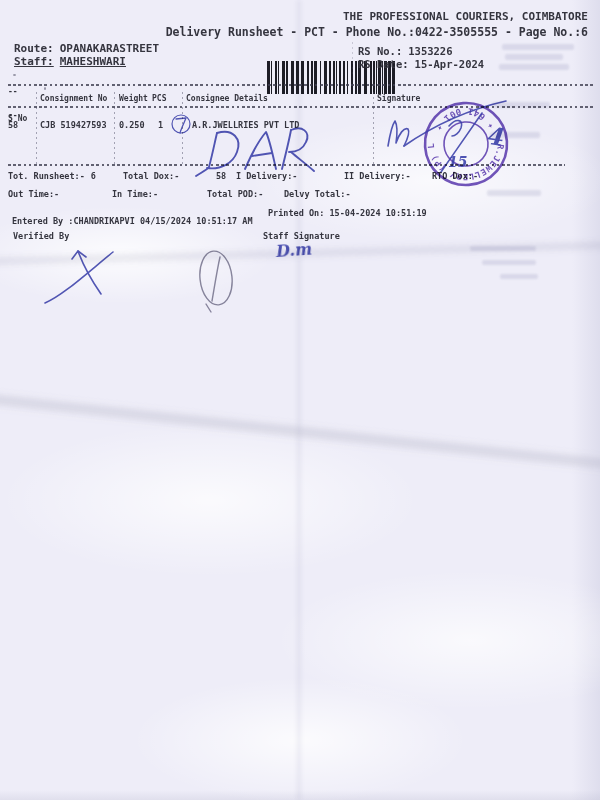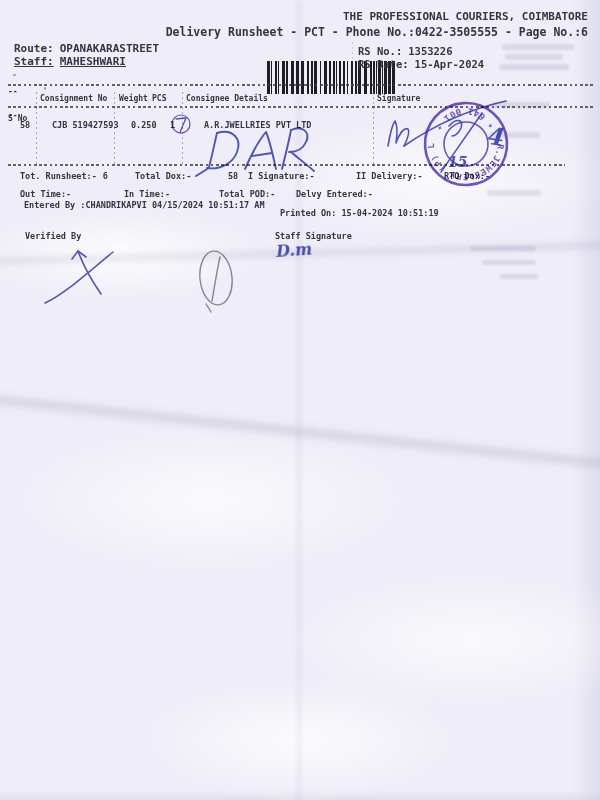--- a/index.html
+++ b/index.html
@@ -25,21 +25,21 @@
   .crease-diag{position:absolute;left:-40px;top:428px;width:700px;height:9px;
     background:linear-gradient(180deg, rgba(255,255,255,.4), rgba(128,128,158,.5) 55%, rgba(255,255,255,.35));
     transform:rotate(6deg);filter:blur(4px);}
   .crease-vert{position:absolute;left:297px;top:0;width:4px;height:800px;
     background:rgba(140,140,175,.14);filter:blur(2px);}
   .crease-soft{position:absolute;left:-20px;top:250px;width:660px;height:6px;
     background:rgba(140,140,170,.22);transform:rotate(-1.5deg);filter:blur(3px);}
   .bleed{position:absolute;background:rgba(110,115,160,.17);filter:blur(1.3px);border-radius:2px;}
   .speck{position:absolute;background:rgba(90,90,110,.6);border-radius:50%;}
   svg.overlay{position:absolute;left:0;top:0;mix-blend-mode:multiply;}
-  .f8{font-size:8px;}  .f85{font-size:8.5px;margin-left:12px;}  .f105{font-size:10.5px;}
+  .f8{font-size:8px;}  .f85{font-size:8.5px;}  .f105{font-size:10.5px;}
   .f11{font-size:11px;} .f115{font-size:11.5px;} .f13{font-size:13px;}
   .lbl+.val{margin-left:6px;}
 </style>
 </head>
 <body>
 
 <div class="page">
 
   <div class="crease-vert"></div>
   <div class="crease-soft"></div>
@@ -127,30 +127,30 @@
   <div class="abs f85" style="left:40px;top:120px;text-align:right;">CJB 519427593</div>
   <div class="abs f85" style="left:119px;top:120px;">0.250</div>
   <div class="abs f85" style="left:158px;top:120px;">1</div>
   <div class="abs f85" style="left:192px;top:120px;">A.R.JWELLRIES PVT LTD</div>
 
   <div class="hline" style="left:8px;top:164px;width:557px;"></div>
 
   <div class="abs f85" style="left:8px;top:171px;"><span class="lbl">Tot. Runsheet:-</span><span class="val">6</span></div>
   <div class="abs f85" style="left:123px;top:171px;">Total Dox:-</div>
   <div class="abs f85" style="left:216px;top:171px;">58</div>
-  <div class="abs f85" style="left:236px;top:171px;">I Signature:-</div>
+  <div class="abs f85" style="left:236px;top:171px;">I Delivery:-</div>
   <div class="abs f85" style="left:344px;top:171px;">II Delivery:-</div>
   <div class="abs f85" style="left:432px;top:171px;text-align:right;">RTO Dox:-</div>
 
   <div class="abs f85" style="left:8px;top:189px;">Out Time:-</div>
   <div class="abs f85" style="left:112px;top:189px;">In Time:-</div>
   <div class="abs f85" style="left:207px;top:189px;">Total POD:-</div>
-  <div class="abs f85" style="left:284px;top:189px;">Delvy Entered:-</div>
-
-  <div class="abs f85" style="left:12px;top:200px;">Entered By :CHANDRIKAPVI 04/15/2024 10:51:17 AM</div>
+  <div class="abs f85" style="left:284px;top:189px;">Delvy Total:-</div>
+
+  <div class="abs f85" style="left:12px;top:216px;">Entered By :CHANDRIKAPVI 04/15/2024 10:51:17 AM</div>
   <div class="abs f85" style="left:268px;top:208px;">Printed On: 15-04-2024 10:51:19</div>
 
   <div class="abs f85" style="left:13px;top:231px;">Verified By</div>
   <div class="abs f85" style="left:263px;top:231px;">Staff Signature</div>
 
   <svg class="overlay" width="600" height="800" viewBox="0 0 600 800">
 
     <g transform="rotate(176 466 144)" opacity="0.82">
       <circle cx="466" cy="144" r="41" fill="none" stroke="#5633ad" stroke-width="2.6"></circle>
       <circle cx="466" cy="144" r="22" fill="none" stroke="#5633ad" stroke-width="1.6"></circle>

